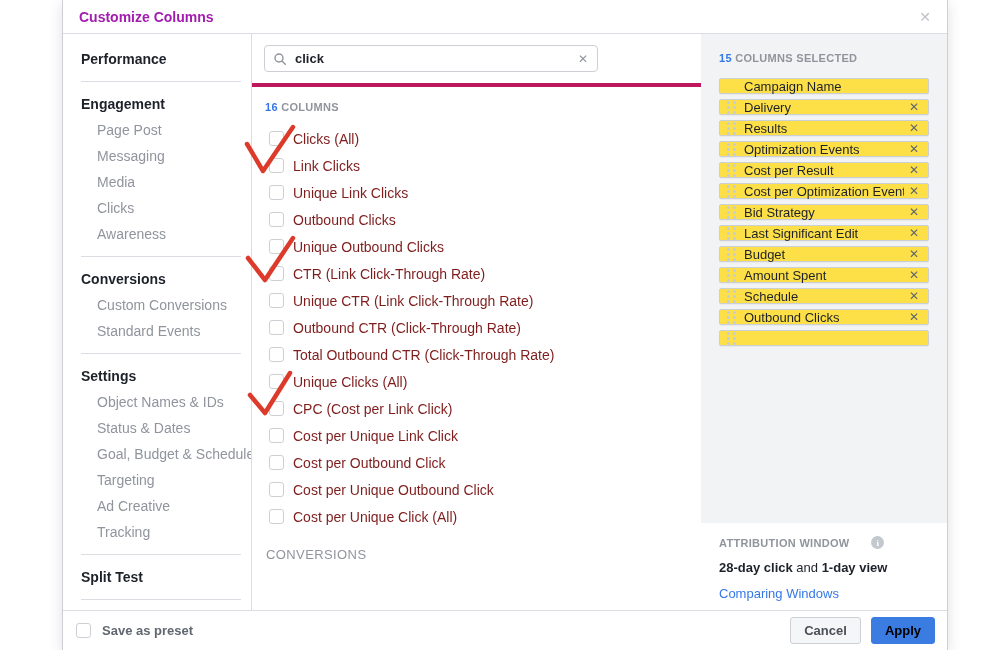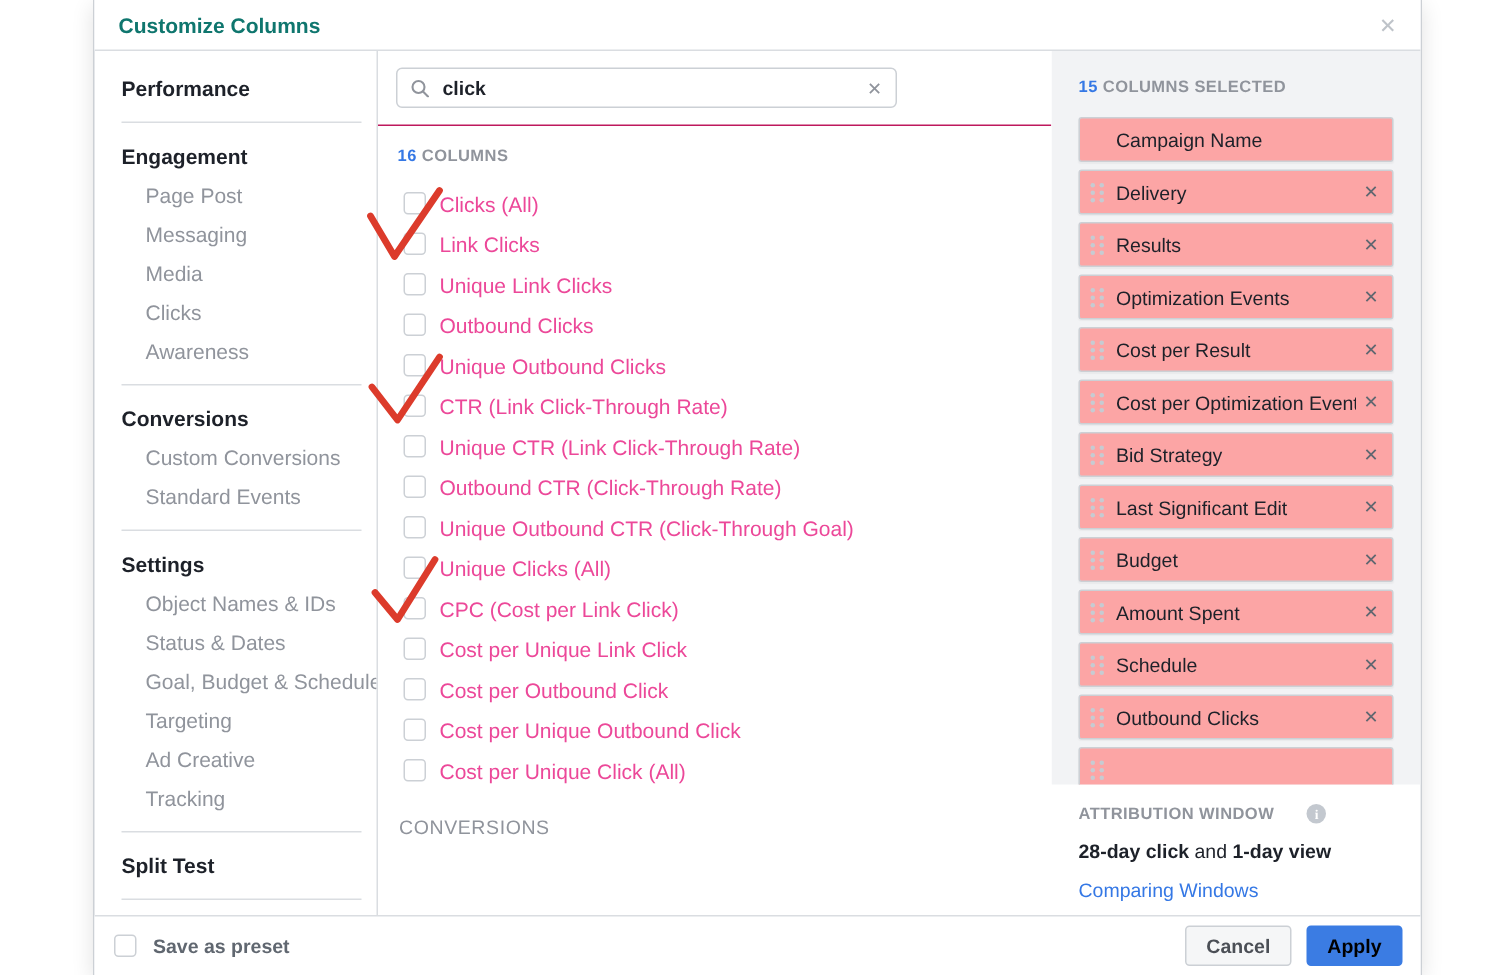--- a/index.html
+++ b/index.html
@@ -10,62 +10,62 @@
   }
   .dialog {
     position:absolute; left:62px; top:0; width:886px; height:651px;
     background:#fff; border:1px solid #ccd0d5; border-top:none;
     box-shadow:0 3px 14px rgba(0,0,0,.12);
     display:flex; flex-direction:column;
   }
   
   .dlg-header { flex:none; height:34px; border-bottom:1px solid #dadde1;
     display:flex; align-items:center; padding:0 16px; background:#fff; }
-  .dlg-title { font-size:14px; font-weight:bold; color:#0f766e; }
+  .dlg-title { font-size:14px; font-weight:bold; color:#a21caf; }
   .dlg-close { margin-left:auto; color:#bec3c9; font-size:14px; line-height:1; cursor:pointer; }
 
   
   .dlg-body { flex:1; display:flex; min-height:0; overflow:hidden; }
 
   
   .sidebar { flex:none; width:188px; padding:12px 0 0 18px; overflow:hidden; }
   .side-head { font-size:14px; font-weight:bold; color:#1d2129; padding:5px 0; white-space:nowrap; cursor:pointer; }
   .side-item { font-size:14px; color:#90949c; padding:5px 0 5px 16px; white-space:nowrap; cursor:pointer; }
   .side-div { border-top:1px solid #dadde1; margin:9px 10px 9px 0; }
 
   
   .main { flex:1; min-width:0; border-left:1px solid #dadde1; display:flex; flex-direction:column; overflow:hidden; }
-  .search-wrap { flex:none; padding:11px 12px; border-bottom:1px solid #be185d; }
+  .search-wrap { flex:none; padding:11px 12px; border-bottom:4px solid #be185d; }
   .search-box { width:334px; height:27px; border:1px solid #ccd0d5; border-radius:4px;
     display:flex; align-items:center; padding:0 9px; background:#fff; }
   .search-box svg { flex:none; }
   .search-input { flex:1; border:none; outline:none; font-family:"Liberation Sans",sans-serif;
     font-size:13px; font-weight:bold; color:#1d2129; margin-left:7px; min-width:0; background:transparent; }
   .search-clear { flex:none; color:#90949c; font-size:12px; cursor:pointer; }
 
   .list { flex:1; padding:12px 12px 0; overflow:hidden; }
   .list-head { font-size:11px; font-weight:bold; color:#90949c; letter-spacing:.3px; margin:2px 0 12px 1px; }
   .list-head .count { color:#3578e5; }
   .opt-row { display:flex; align-items:center; height:27px; cursor:pointer; }
   .cb { flex:none; width:15px; height:15px; border:1px solid #ccd0d5; border-radius:3px; background:#fff; margin:0 9px 0 5px; }
-  .opt-label { font-size:14px; color:#ec4899; white-space:nowrap; }
+  .opt-label { font-size:14px; color:#7f1d1d; white-space:nowrap; }
   .conv-head { font-size:13px; color:#90949c; letter-spacing:.4px; margin:17px 0 12px 2px; }
   .metrics-row { background:#f2f3f5; margin:0 -12px; padding:12px 14px 22px 14px;
     display:flex; align-items:center; }
   .metrics-title { font-size:14px; font-weight:bold; color:#1d2129; flex:1; white-space:nowrap; }
   .mcol { flex:none; font-size:13px; color:#606770; text-align:center; }
   .mcol.c1 { width:42px; } .mcol.c2 { width:54px; margin-left:6px; } .mcol.c3 { width:46px; margin-left:6px; }
   .mcol.c4 { width:40px; margin-left:6px; } .mcol.c5 { width:50px; margin-left:6px; line-height:1.15; }
 
   
   .right { flex:none; width:246px; display:flex; flex-direction:column; background:#fff; overflow:hidden; }
   .right-gray { flex:none; height:489px; background:#f2f3f5; padding:18px 18px 0; overflow:hidden; }
   .sel-head { font-size:11px; font-weight:bold; color:#90949c; letter-spacing:.3px; margin-bottom:14px; }
   .sel-head .count { color:#3578e5; }
-  .card { height:30px; margin-bottom:5px; background:#fca5a5; border:1px solid #ccd0d5; border-radius:2px;
+  .card { height:16px; margin-bottom:5px; background:#fde047; border:1px solid #ccd0d5; border-radius:2px;
     box-shadow:0 1px 1px rgba(0,0,0,.04); display:flex; align-items:center; padding:0 9px 0 7px; cursor:grab; }
   .card.pinned { padding-left:24px; cursor:default; }
   .card-label { flex:1; font-size:13px; color:#1d2129; white-space:nowrap; overflow:hidden; }
   .card-x { flex:none; color:#606770; font-size:12px; margin-left:5px; cursor:pointer; }
   .handle { flex:none; width:9px; height:13px; position:relative; margin-right:8px; }
   .handle::before, .handle::after { content:""; position:absolute; top:0; width:3px; height:3px;
     border-radius:50%; background:#c6cbd2; box-shadow:0 5px 0 #c6cbd2, 0 10px 0 #c6cbd2; }
   .handle::before { left:0; } .handle::after { left:6px; }
 
   .right-white { padding:13px 18px 0; }
@@ -173,21 +173,21 @@
         <div class="opt-row">
             <span class="cb"></span>
             <span class="opt-label">Unique CTR (Link Click-Through Rate)</span>
           </div>
         <div class="opt-row">
             <span class="cb"></span>
             <span class="opt-label">Outbound CTR (Click-Through Rate)</span>
           </div>
         <div class="opt-row">
             <span class="cb"></span>
-            <span class="opt-label">Unique Outbound CTR (Click-Through Goal)</span>
+            <span class="opt-label">Total Outbound CTR (Click-Through Rate)</span>
           </div>
         <div class="opt-row">
             <span class="cb"></span>
             <span class="opt-label">Unique Clicks (All)</span>
           </div>
         <div class="opt-row">
             <span class="cb"></span>
             <span class="opt-label">CPC (Cost per Link Click)</span>
           </div>
         <div class="opt-row">

